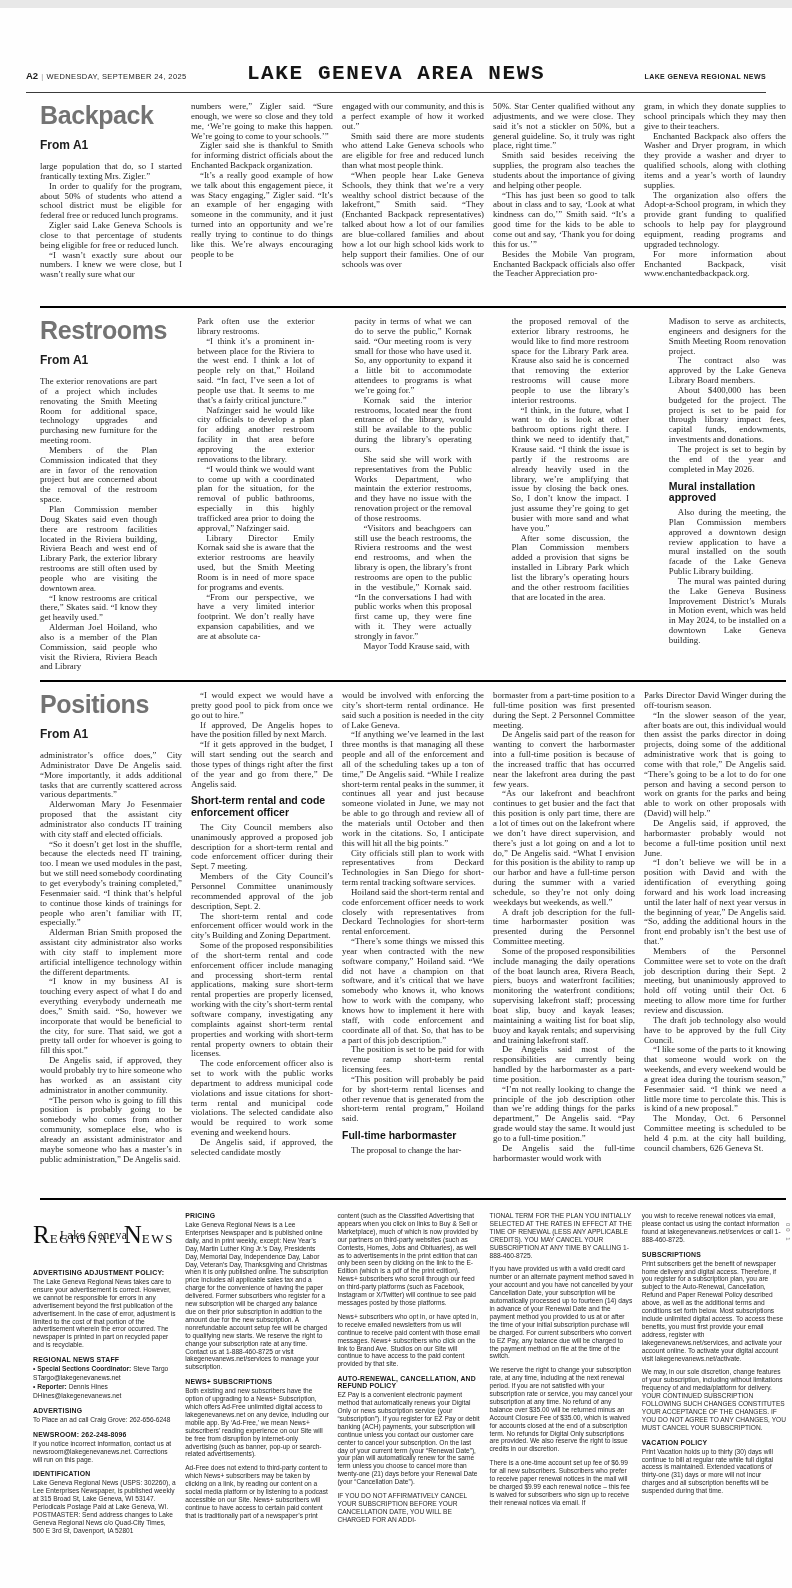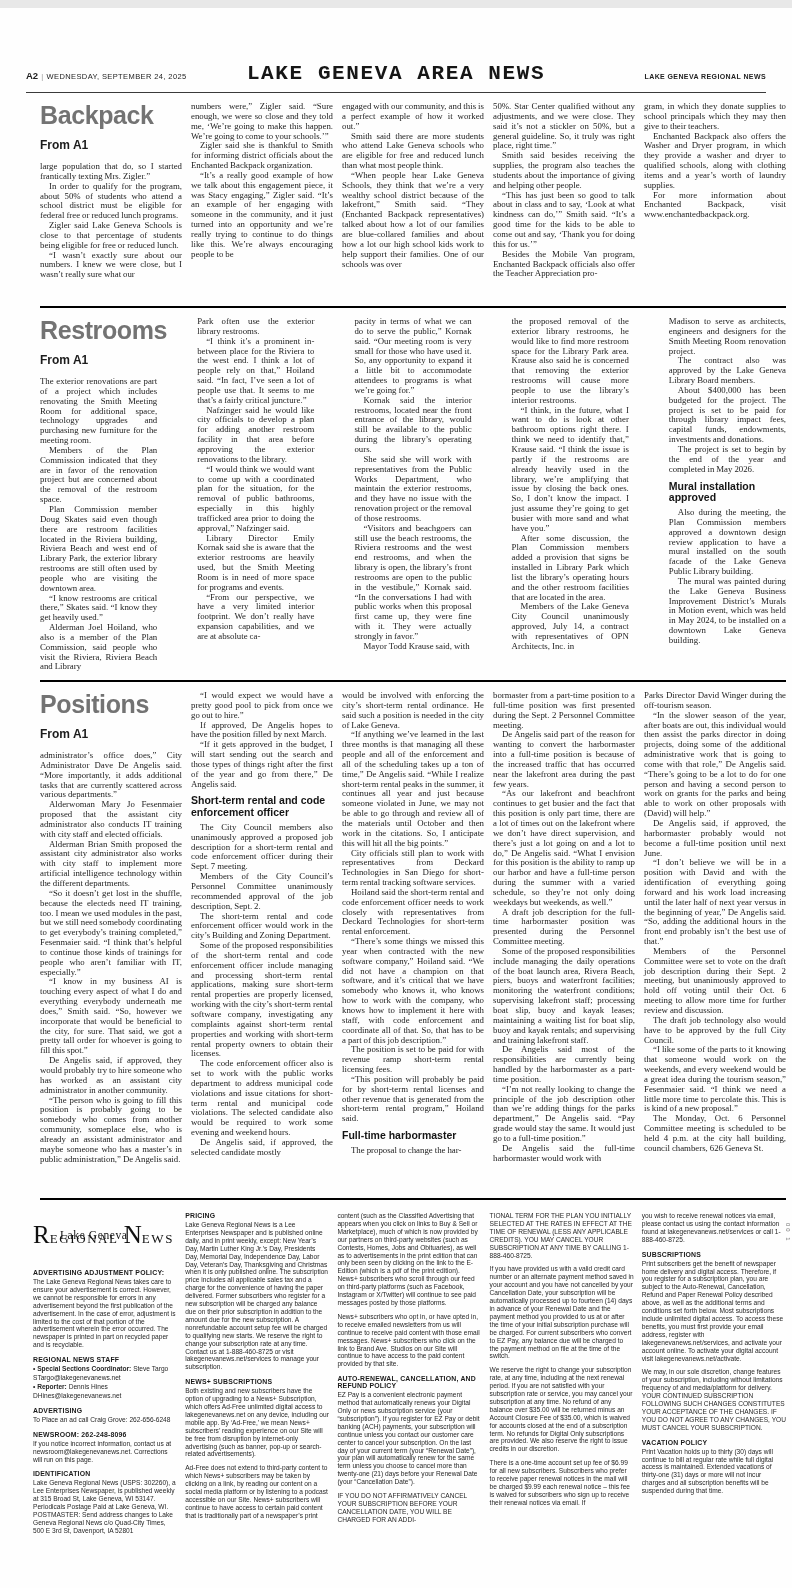--- a/index.html
+++ b/index.html
@@ -94,20 +94,21 @@
             <p class="noind">50%. Star Center qualified without any adjustments, and we were close. They said it’s not a stickler on 50%, but a general guideline. So, it truly was right place, right time.”</p>
             <p>Smith said besides receiving the supplies, the program also teaches the students about the importance of giving and helping other people.</p>
             <p>“This has just been so good to talk about in class and to say, ‘Look at what kindness can do,’” Smith said. “It’s a good time for the kids to be able to come out and say, ‘Thank you for doing this for us.’”</p>
             <p>Besides the Mobile Van program, Enchanted Backpack officials also offer the Teacher Appreciation pro-</p>
           </div>
         </div>
       <div class="a-col">
           <div class="a-blocks">
             <p class="noind">gram, in which they donate supplies to school principals which they may then give to their teachers.</p>
             <p>Enchanted Backpack also offers the Washer and Dryer program, in which they provide a washer and dryer to qualified schools, along with clothing items and a year’s worth of laundry supplies.</p>
+            <p>The organization also offers the Adopt-a-School program, in which they provide grant funding to qualified schools to help pay for playground equipment, reading programs and upgraded technology.</p>
             <p>For more information about Enchanted Backpack, visit www.enchantedbackpack.org.</p>
           </div>
         </div>
     </section>
 
     <hr class="rule">
 
     <section class="article" id="article-restrooms">
       <div class="a-col">
         <h2 class="headline">Restrooms</h2>
@@ -137,21 +138,20 @@
             <p>She said she will work with representatives from the Public Works Department, who maintain the exterior restrooms, and they have no issue with the renovation project or the removal of those restrooms.</p>
             <p>“Visitors and beachgoers can still use the beach restrooms, the Riviera restrooms and the west end restrooms, and when the library is open, the library’s front restrooms are open to the public in the vestibule,” Kornak said. “In the conversations I had with public works when this proposal first came up, they were fine with it. They were actually strongly in favor.”</p>
             <p>Mayor Todd Krause said, with</p>
           </div>
         </div>
       <div class="a-col">
           <div class="a-blocks">
             <p class="noind">the proposed removal of the exterior library restrooms, he would like to find more restroom space for the Library Park area. Krause also said he is concerned that removing the exterior restrooms will cause more people to use the library’s interior restrooms.</p>
             <p>“I think, in the future, what I want to do is look at other bathroom options right there. I think we need to identify that,” Krause said. “I think the issue is partly if the restrooms are already heavily used in the library, we’re amplifying that issue by closing the back ones. So, I don’t know the impact. I just assume they’re going to get busier with more sand and what have you.”</p>
             <p>After some discussion, the Plan Commission members added a provision that signs be installed in Library Park which list the library’s operating hours and the other restroom facilities that are located in the area.</p>
-            <p>Members of the Lake Geneva City Council unanimously approved, July 14, a contract with representatives of OPN Architects, Inc. in</p>
           </div>
         </div>
       <div class="a-col">
           <div class="a-blocks">
             <p class="noind">Madison to serve as architects, engineers and designers for the Smith Meeting Room renovation project.</p>
             <p>The contract also was approved by the Lake Geneva Library Board members.</p>
             <p>About $400,000 has been budgeted for the project. The project is set to be paid for through library impact fees, capital funds, endowments, investments and donations.</p>
             <p>The project is set to begin by the end of the year and completed in May 2026.</p>
             <h3>Mural installation approved</h3>
             <p>Also during the meeting, the Plan Commission members approved a downtown design review application to have a mural installed on the south facade of the Lake Geneva Public Library building.</p>
@@ -162,22 +162,22 @@
 
     <hr class="rule">
 
     <section class="article" id="article-positions">
       <div class="a-col">
         <h2 class="headline">Positions</h2>
         <div class="kicker">From A1</div>
         <div class="a-blocks">
             <p class="noind">administrator’s office does,” City Administrator Dave De Angelis said. “More importantly, it adds additional tasks that are currently scattered across various departments.”</p>
             <p>Alderwoman Mary Jo Fesenmaier proposed that the assistant city administrator also conducts IT training with city staff and elected officials.</p>
+            <p>“So it doesn’t get lost in the shuffle, because the electeds need IT training, too. I mean we used modules in the past, but we still need somebody coordinating to get everybody’s training completed,” Fesenmaier said. “I think that’s helpful to continue those kinds of trainings for people who aren’t familiar with IT, especially.”</p>
             <p>Alderman Brian Smith proposed the assistant city administrator also works with city staff to implement more artificial intelligence technology within the different departments.</p>
-            <p>“So it doesn’t get lost in the shuffle, because the electeds need IT training, too. I mean we used modules in the past, but we still need somebody coordinating to get everybody’s training completed,” Fesenmaier said. “I think that’s helpful to continue those kinds of trainings for people who aren’t familiar with IT, especially.”</p>
             <p>“I know in my business AI is touching every aspect of what I do and everything everybody underneath me does,” Smith said. “So, however we incorporate that would be beneficial to the city, for sure. That said, we got a pretty tall order for whoever is going to fill this spot.”</p>
             <p>De Angelis said, if approved, they would probably try to hire someone who has worked as an assistant city administrator in another community.</p>
             <p>“The person who is going to fill this position is probably going to be somebody who comes from another community, someplace else, who is already an assistant administrator and maybe someone who has a master’s in public administration,” De Angelis said.</p>
           </div>
       </div>
       <div class="a-col">
           <div class="a-blocks">
             <p>“I would expect we would have a pretty good pool to pick from once we go out to hire.”</p>
             <p>If approved, De Angelis hopes to have the position filled by next March.</p>
             <p>“If it gets approved in the budget, I will start sending out the search and those types of things right after the first of the year and go from there,” De Angelis said.</p>

